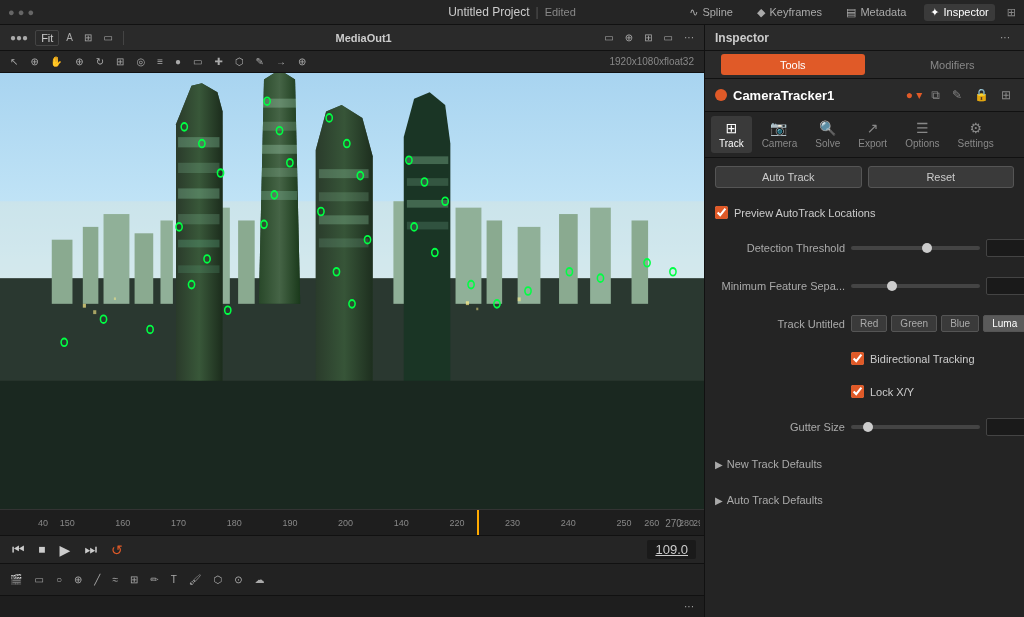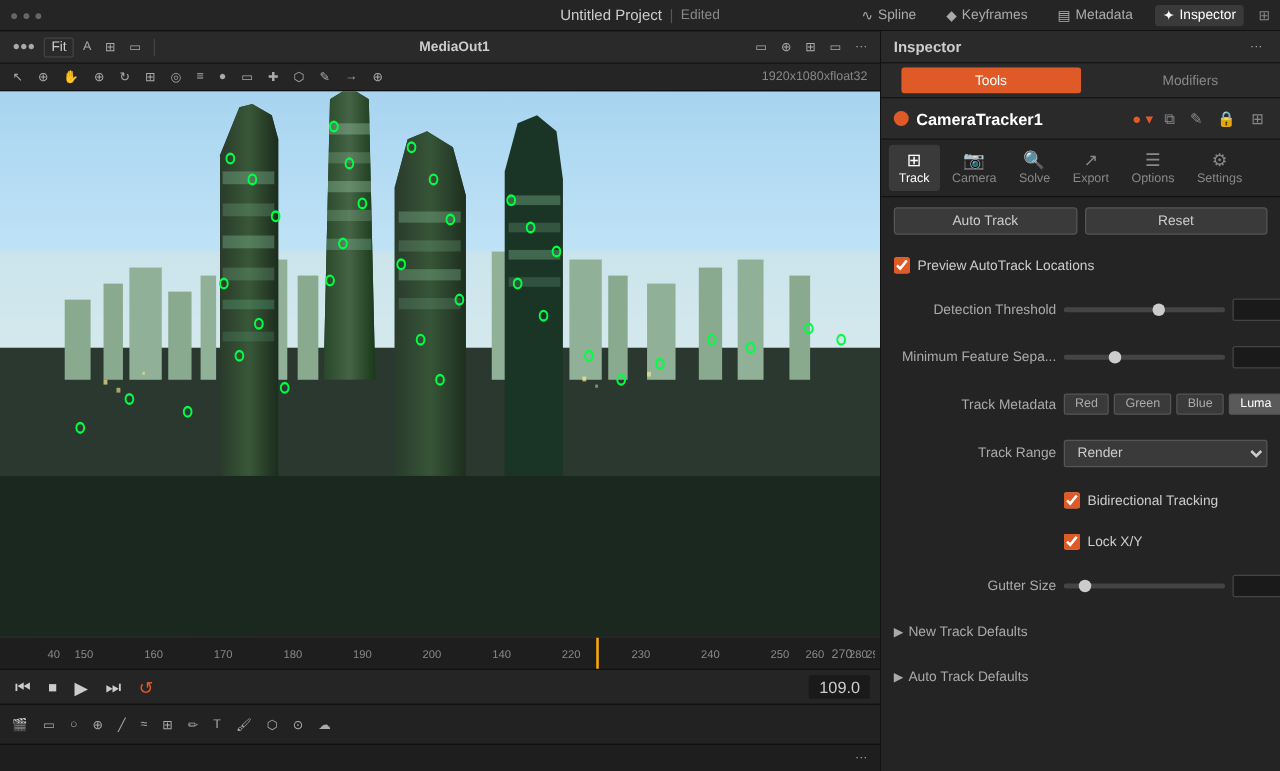--- a/index.html
+++ b/index.html
@@ -178,20 +178,21 @@
       cursor: pointer;
       padding: 2px 4px;
     }
     .timecode {
       margin-left: auto;
       color: #ccc;
       font-size: 13px;
       background: #1a1a1a;
       padding: 2px 8px;
       border-radius: 2px;
+      text-decoration: underline;
     }
 
     
     #bottom-tools {
       height: 32px;
       background: #222;
       display: flex;
       align-items: center;
       padding: 0 6px;
       gap: 4px;
@@ -783,37 +784,29 @@
       </div>
 
       <div class="param-row">
         <span class="param-label">Minimum Feature Sepa...</span>
         <input type="range" class="param-slider" min="0" max="100" value="30" style="">
         <input type="text" class="param-value" style="">
 
       </div>
 
       <div class="param-row">
-        <span class="param-label">Track Metadata</span>
+        <span class="param-label">Track Untitled</span>
         <div class="channel-row">
           <button class="chan-btn">Red</button>
           <button class="chan-btn">Green</button>
           <button class="chan-btn">Blue</button>
           <button class="chan-btn active">Luma</button>
         </div>
       </div>
 
-      <div class="param-row">
-        <span class="param-label">Track Range</span>
-        <select class="param-select">
-          <option>Render</option>
-          <option>Global</option>
-          <option>Custom</option>
-        </select>
-      </div>
 
       <div class="checkbox-row" style="padding-left: 136px;">
         <input type="checkbox" checked="" style="">
         <span class="checkbox-label">Bidirectional Tracking</span>
       </div>
 
       <div class="checkbox-row" style="padding-left: 136px;">
         <input type="checkbox" checked="" style="">
         <span class="checkbox-label">Lock X/Y</span>
       </div>

